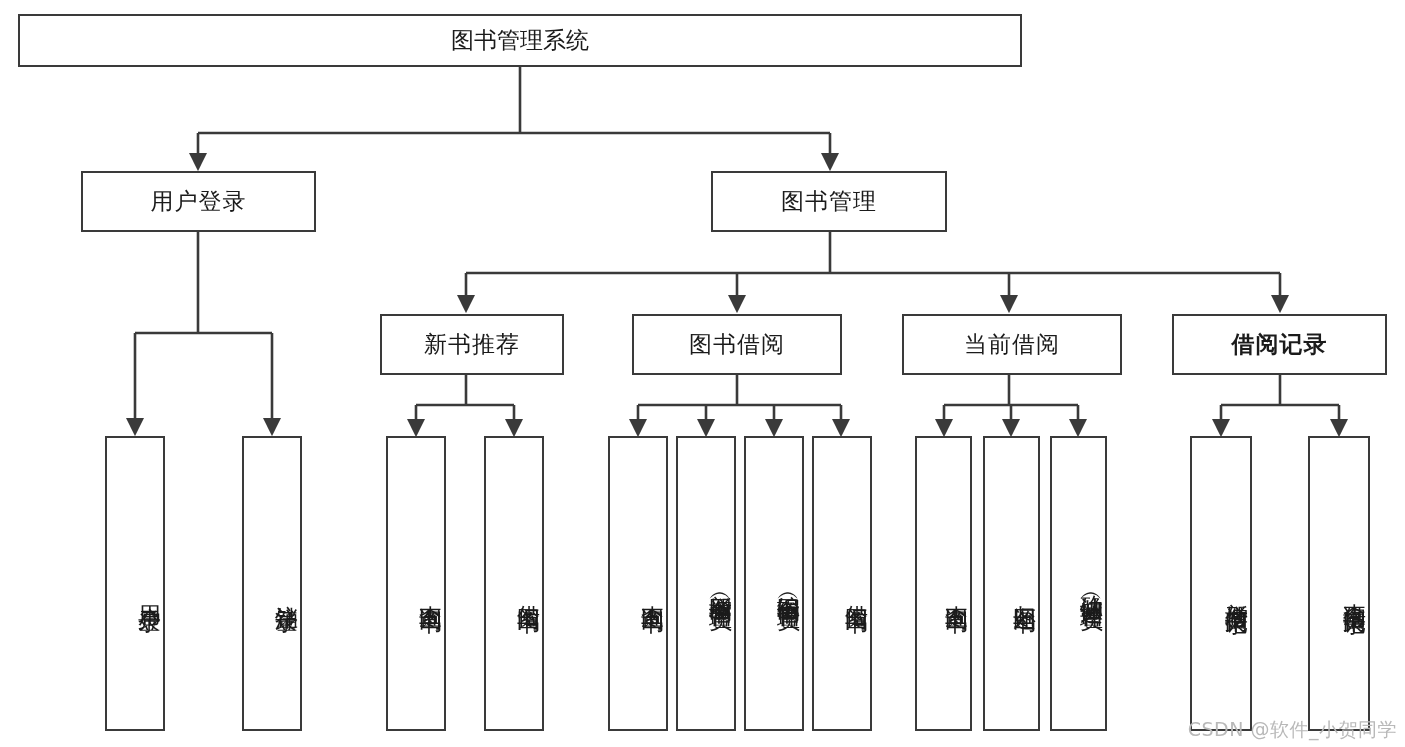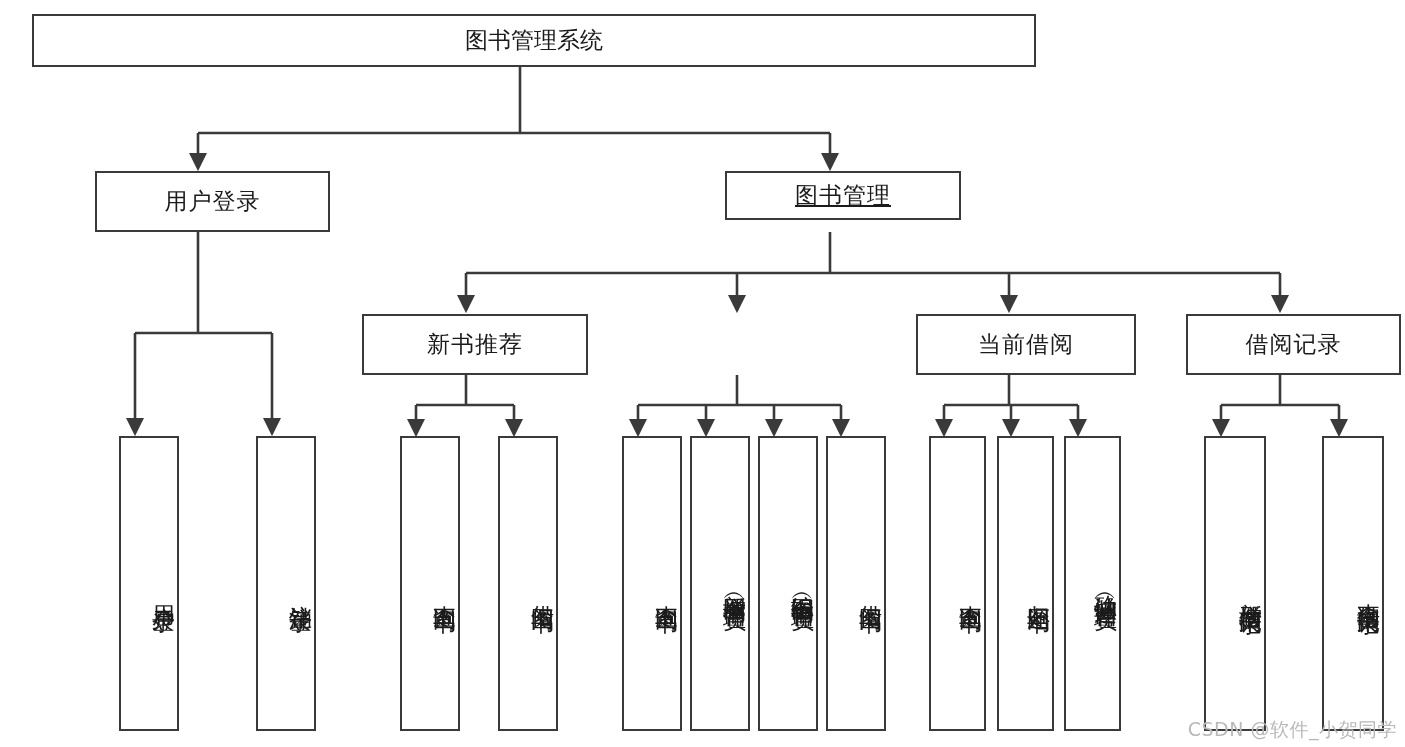--- a/index.html
+++ b/index.html
@@ -26,21 +26,20 @@
   }
   .node {
     position: absolute;
     box-sizing: border-box;
     border: 2px solid #3a3a3a;
     background: #ffffff;
     display: flex;
     align-items: center;
     justify-content: center;
     color: #1b1b1b;
-    margin-left: 14px;
   }
   .node.horiz {
     font-size: 23px;
     letter-spacing: 1px;
     line-height: 1.1;
   }
   .node.root {
     font-size: 23px;
   }
   .node.vert {
@@ -127,31 +126,34 @@
     </g>
   </svg>
 
   <div class="node root" style="left:18px; top:14px; width:1004px; height:53px;">
     <span>图书管理系统</span>
   </div>
 
   <div class="node horiz" style="left:81px; top:171px; width:235px; height:61px;">
     <span>用户登录</span>
   </div>
-  <div class="node horiz" style="left:711px; top:171px; width:236px; height:49px;text-decoration:underline;">
+  <div class="node horiz" style="left:711px; top:171px; width:236px; height:61px;">
     <span>图书管理</span>
   </div>
 
-  <div class="node horiz" style="left:348px; top:314px; width:226px; height:61px;">
+  <div class="node horiz" style="left:380px; top:314px; width:184px; height:61px;">
     <span>新书推荐</span>
+  </div>
+  <div class="node horiz" style="left:632px; top:314px; width:210px; height:61px;">
+    <span>图书借阅</span>
   </div>
   <div class="node horiz" style="left:902px; top:314px; width:220px; height:61px;">
     <span>当前借阅</span>
   </div>
-  <div class="node horiz" style="left:1172px; top:314px; width:215px; height:61px;">
+  <div class="node horiz" style="left:1172px; top:314px; width:215px; height:61px;font-weight:bold;">
     <span>借阅记录</span>
   </div>
 
   <div class="node vert" style="left:105px; top:436px; width:60px; height:295px;">
     <span class="vlabel">用户登录</span>
   </div>
   <div class="node vert" style="left:242px; top:436px; width:60px; height:295px;">
     <span class="vlabel">注销登录</span>
   </div>
 

